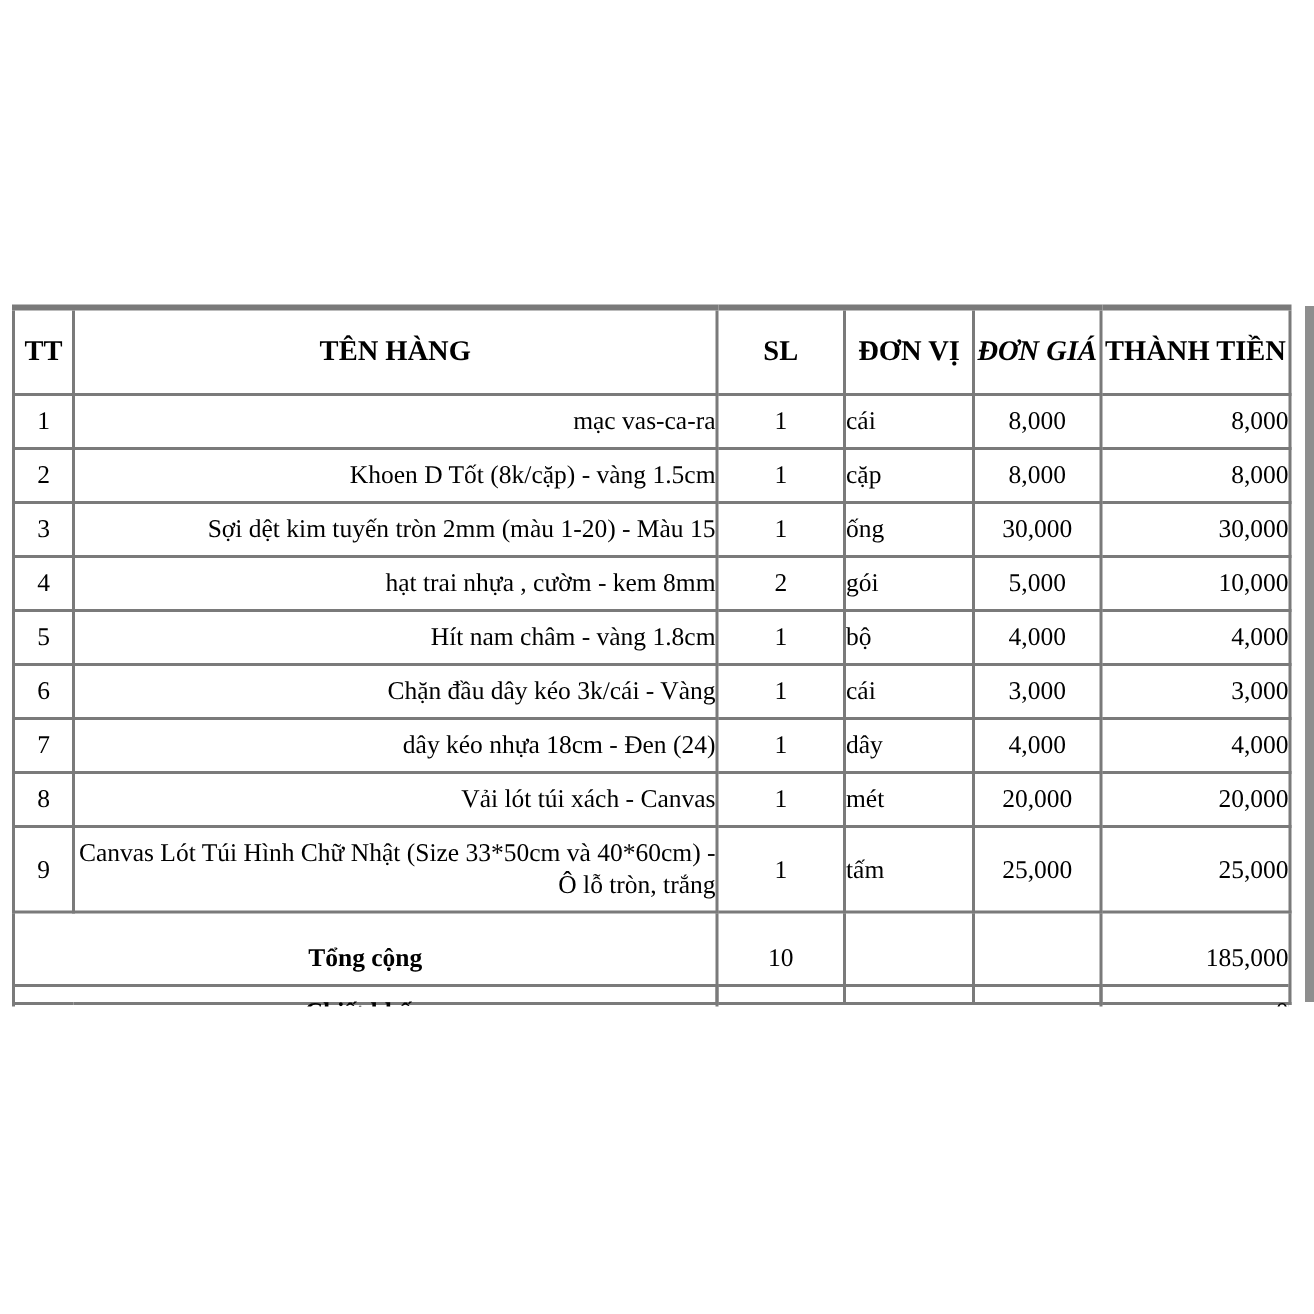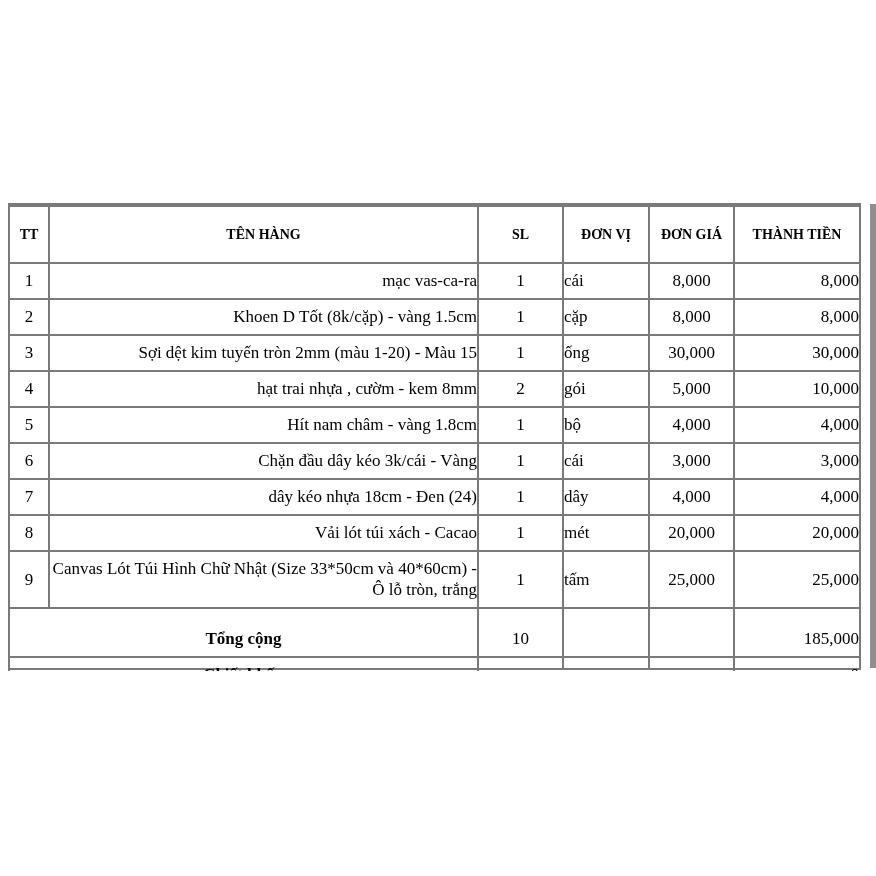--- a/index.html
+++ b/index.html
@@ -27,29 +27,29 @@
   table.invoice th,
   table.invoice td {
     border: 2px solid #7a7a7a;
     vertical-align: middle;
     padding: 0;
     overflow: hidden;
   }
   table.invoice thead th {
     border-top: 4px solid #7a7a7a;
     font-weight: bold;
-    font-size: 14px;
+    font-size: 19px;
     text-align: center;
   }
   thead tr { height: 58px; }
   tr.item-row { height: 36px; }
   tr.item-row.tall { height: 57px; }
   tr.total-row { height: 61px; }
 
-  th.h-price { font-size: 14px; }
+  th.h-price { font-size: 14px; font-style: italic; }
   th.h-amount { font-size: 16px; line-height: 1.25; padding: 0 14px; font-family: Liberation Serif, serif; }
 
   td { font-size: 17px; }
   .c-tt    { text-align: center; }
   .c-name  { text-align: right; padding: 2px 10px; line-height: 1.18; }
   .c-sl    { text-align: center; }
   .c-unit  { }
   .c-price { text-align: center; }
   .c-amount{ text-align: right; padding-right: 11px; }
   .c-merged-label { text-align: center; font-weight: bold; }
@@ -160,21 +160,21 @@
       <tr class="item-row">
         <td class="c-tt">7</td>
         <td class="c-name">dây kéo nhựa 18cm - Đen (24)</td>
         <td class="c-sl">1</td>
         <td class="c-unit">dây</td>
         <td class="c-price">4,000</td>
         <td class="c-amount">4,000</td>
       </tr>
       <tr class="item-row">
         <td class="c-tt">8</td>
-        <td class="c-name">Vải lót túi xách - Cacao</td>
+        <td class="c-name">Vải lót túi xách - Canvas</td>
         <td class="c-sl">1</td>
         <td class="c-unit">mét</td>
         <td class="c-price">20,000</td>
         <td class="c-amount">20,000</td>
       </tr>
       <tr class="item-row tall">
         <td class="c-tt">9</td>
         <td class="c-name">Canvas Lót Túi Hình Chữ Nhật (Size 33*50cm và 40*60cm) - Ô lỗ tròn, trắng</td>
         <td class="c-sl">1</td>
         <td class="c-unit">tấm</td>

